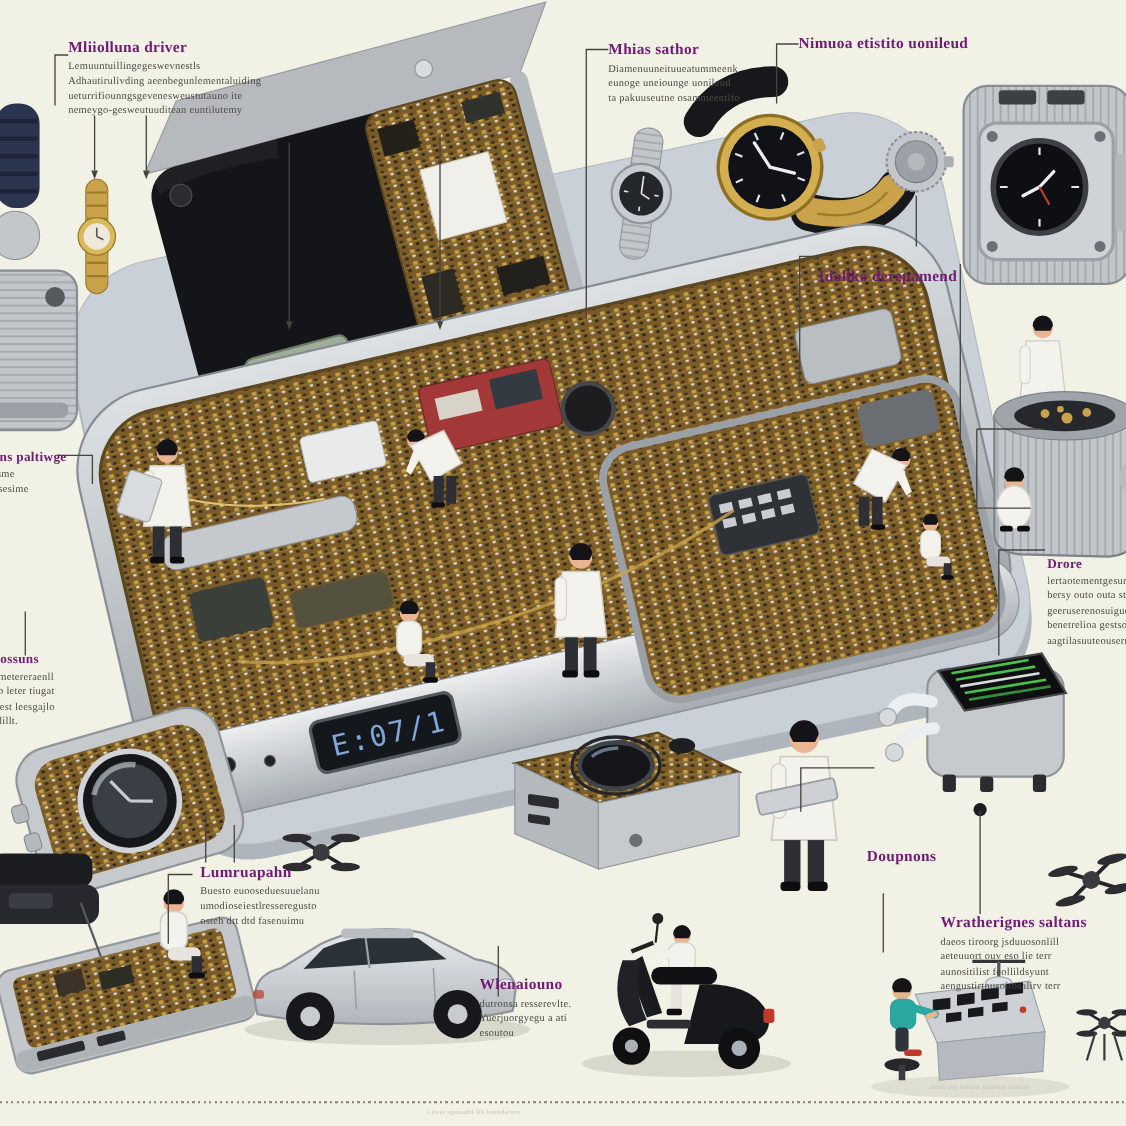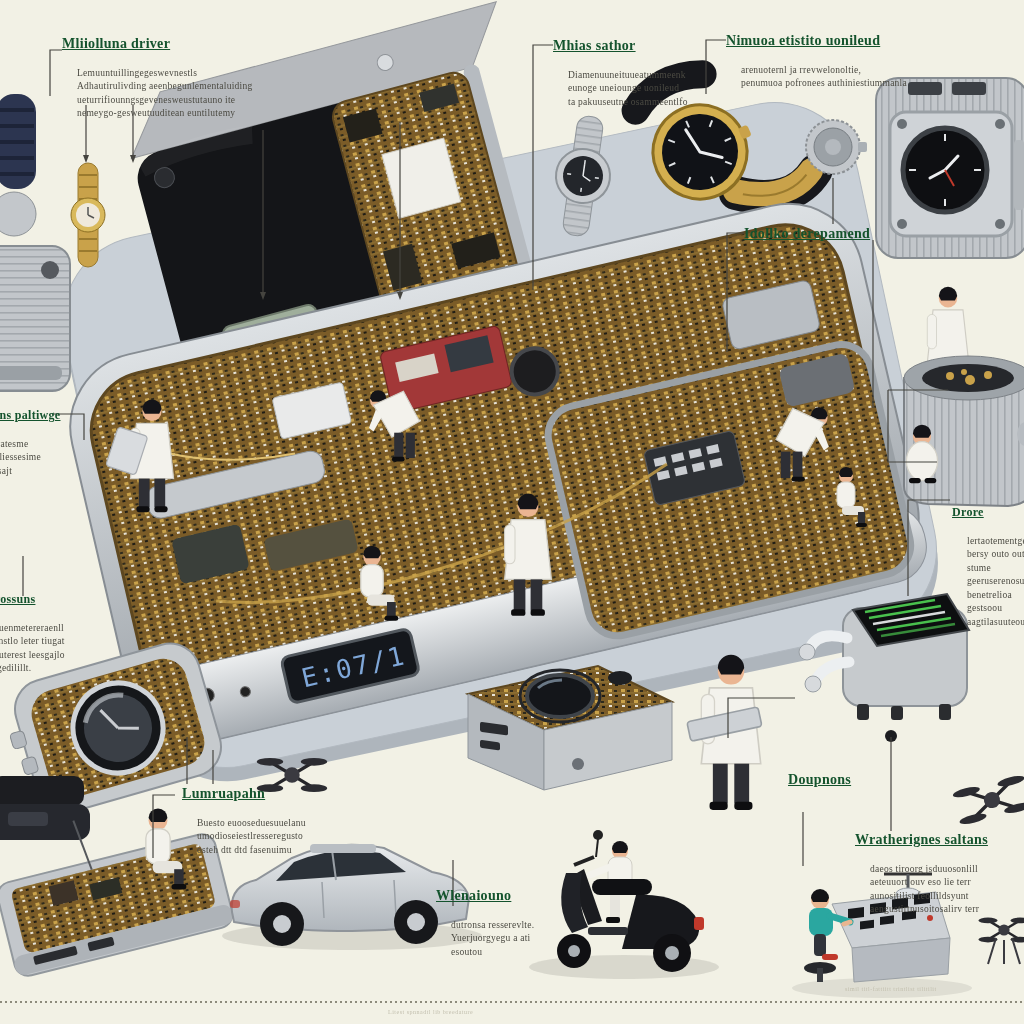--- a/index.html
+++ b/index.html
@@ -1,22 +1,22 @@
 <!DOCTYPE html>
 <html><head>
 <meta charset="utf-8">
 <style>
   html,body{margin:0;padding:0;}
   body{width:1024px;height:1024px;position:relative;overflow:hidden;
        background:#f2f1e5;font-family:"Liberation Serif",serif;}
   svg{position:absolute;left:0;top:0;}
   .label{position:absolute;color:#22211e;}
-  .label h4{margin:0 0 3px 0;font-size:14px;font-weight:bold;letter-spacing:.3px;color:#14532d;text-decoration:underline;}
+  .label h4{margin:0 0 3px 0;font-size:14px;font-weight:bold;letter-spacing:.3px;color:#701a75;}
   .label.small h4{font-size:12px;}
-  .label p{margin:15px;font-size:9.5px;line-height:1.42;color:#4b4a42;letter-spacing:.25px;}
+  .label p{margin:0;font-size:9.5px;line-height:1.42;color:#4b4a42;letter-spacing:.25px;}
   .label p span{display:block;}
   .footer-dots{position:absolute;left:0;top:1001px;width:1024px;height:2px;
      background:repeating-linear-gradient(90deg,#8d8b7c 0 2px,transparent 2px 5px);}
   .cap{position:absolute;font-size:6px;letter-spacing:.5px;color:#c2bfae;}
 </style>
 </head>
 <body>
 
 <svg width="1024" height="1024" viewBox="0 0 1024 1024">
 <defs>
@@ -430,26 +430,22 @@
 <div class="label" style="left:553px;top:38px;width:180px;">
   <h4>Mhias sathor</h4>
   <p>
       <span>Diamenuuneituueatummeenk</span>
       <span>eunoge uneiounge uonileud</span>
       <span>ta pakuuseutne osammeentlfo</span>
     </p>
 </div>
 <div class="label" style="left:726px;top:33px;width:250px;">
   <h4>Nimuoa etistito uonileud</h4>
-  <p>
-      <span>arenuoternl ja rrevwelonoltie,</span>
-      <span>penumuoa pofronees authiniestiummanla</span>
-    </p>
-</div>
-<div class="label" style="left:744px;top:226px;width:205px;">
+</div>
+<div class="label" style="left:744px;top:244px;width:205px;">
   <h4>Idollko derepamend</h4>
 </div>
 <div class="label small" style="left:952px;top:505px;width:110px;">
   <h4>Drore</h4>
   <p>
       <span>lertaotementgesunt</span>
       <span>bersy outo outa stume</span>
       <span>geeruserenosuiguemt</span>
       <span>benetrelioa gestsoou</span>
       <span>aagtilasuuteouserr</span>

